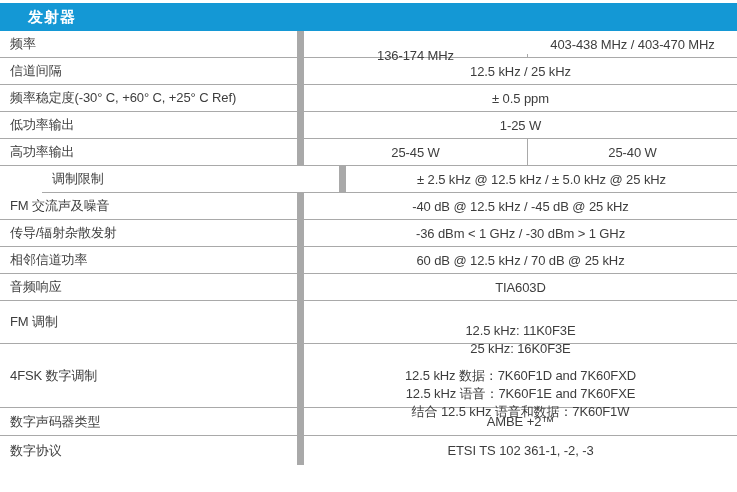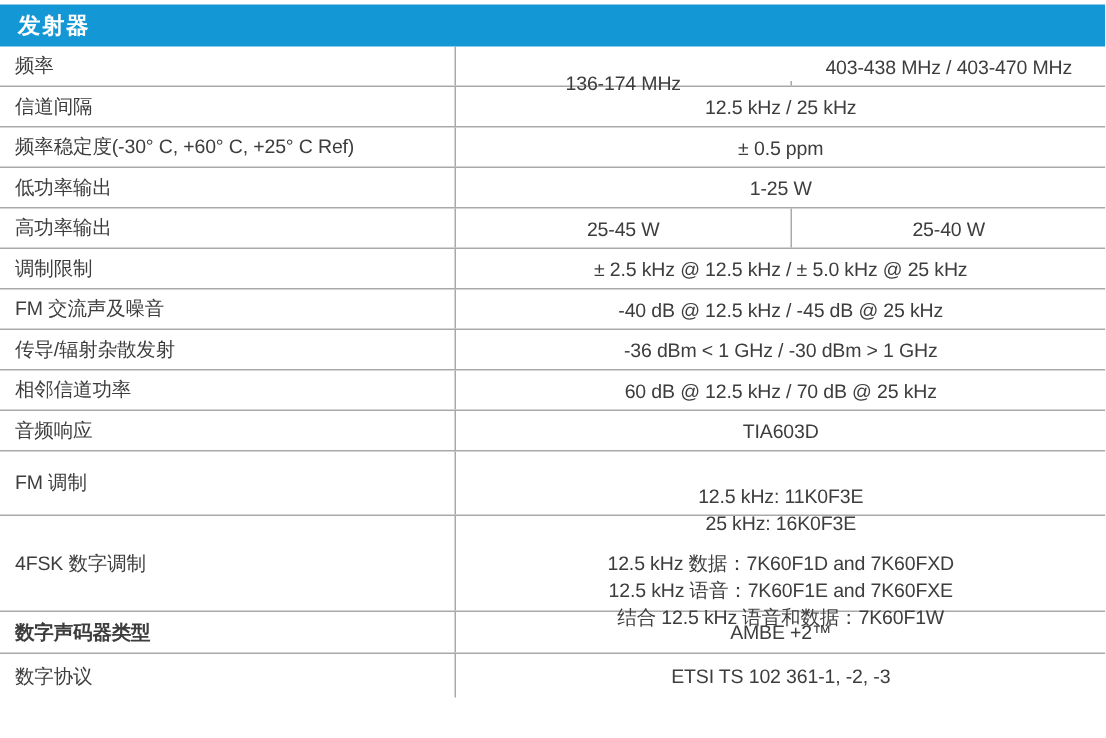--- a/index.html
+++ b/index.html
@@ -11,39 +11,39 @@
     color: #3d3d3d;
     position: relative;
     overflow: hidden;
     box-sizing: border-box;
   }
   .top-strip { height: 3px; background: #ffffff; }
   .section-header {
     height: 28px;
     display: flex;
     align-items: center;
-    padding-left: 12px;
+    padding-left: 28px;
     box-sizing: border-box;
     color: #ffffff;
     font-weight: bold;
     font-size: 15px;
     letter-spacing: 1px;
   }
   .spec-table { width: 737px; }
   .spec-row {
     display: flex;
     box-sizing: border-box;
     border-bottom: 1px solid #a9a9a9;
   }
   .spec-row:last-child { border-bottom: none; }
   .label-cell {
     width: 304px;
     flex: 0 0 304px;
     box-sizing: border-box;
-    border-right: 1px solid #f97316;
+    border-right: 7px solid #f97316;
     display: flex;
     align-items: center;
     padding-left: 10px;
     font-size: 13px;
     letter-spacing: -0.1px;
   }
   .value-area { flex: 1; display: flex; min-width: 0; }
   .value-cell {
     flex: 1;
     display: flex;
@@ -106,21 +106,21 @@
           <div class="value-cell">1-25 W</div>
         </div>
       </div>
       <div class="spec-row" style="height: 27px; border-bottom-color: rgb(169, 169, 169);">
         <div class="label-cell" style="border-right-color: rgb(169, 169, 169);">高功率输出</div>
         <div class="value-area">
           <div class="value-cell split-first" style="border-right-color: rgb(169, 169, 169);">25-45 W</div>
           <div class="value-cell">25-40 W</div>
         </div>
       </div>
-      <div class="spec-row" style="height: 27px; border-bottom-color: rgb(169, 169, 169);">
+      <div class="spec-row" style="height: 27px; border-bottom-color: rgb(169, 169, 169); margin-left: 42px;">
         <div class="label-cell" style="border-right-color: rgb(169, 169, 169);">调制限制</div>
         <div class="value-area">
           <div class="value-cell">± 2.5 kHz @ 12.5 kHz / ± 5.0 kHz @ 25 kHz</div>
         </div>
       </div>
       <div class="spec-row" style="height: 27px; border-bottom-color: rgb(169, 169, 169);">
         <div class="label-cell" style="border-right-color: rgb(169, 169, 169);">FM 交流声及噪音</div>
         <div class="value-area">
           <div class="value-cell">-40 dB @ 12.5 kHz / -45 dB @ 25 kHz</div>
         </div>
@@ -156,21 +156,21 @@
         <div class="label-cell" style="border-right-color: rgb(169, 169, 169);">4FSK 数字调制</div>
         <div class="value-area">
           <div class="value-lines">
             <div>12.5 kHz 数据：7K60F1D and 7K60FXD</div>
             <div>12.5 kHz 语音：7K60F1E and 7K60FXE</div>
             <div>结合 12.5 kHz 语音和数据：7K60F1W</div>
           </div>
         </div>
       </div>
       <div class="spec-row" style="height: 28px; border-bottom-color: rgb(169, 169, 169);">
-        <div class="label-cell" style="border-right-color: rgb(169, 169, 169); font-weight: bold;">数字声码器类型</div>
+        <div class="label-cell" style="border-right-color: rgb(169, 169, 169);">数字声码器类型</div>
         <div class="value-area">
           <div class="value-cell">AMBE +2™</div>
         </div>
       </div>
       <div class="spec-row" style="height: 29px; border-bottom-color: rgb(169, 169, 169); justify-content: space-between;">
         <div class="label-cell" style="border-right-color: rgb(169, 169, 169);">数字协议</div>
         <div class="value-area">
           <div class="value-cell">ETSI TS 102 361-1, -2, -3</div>
         </div>
       </div>

